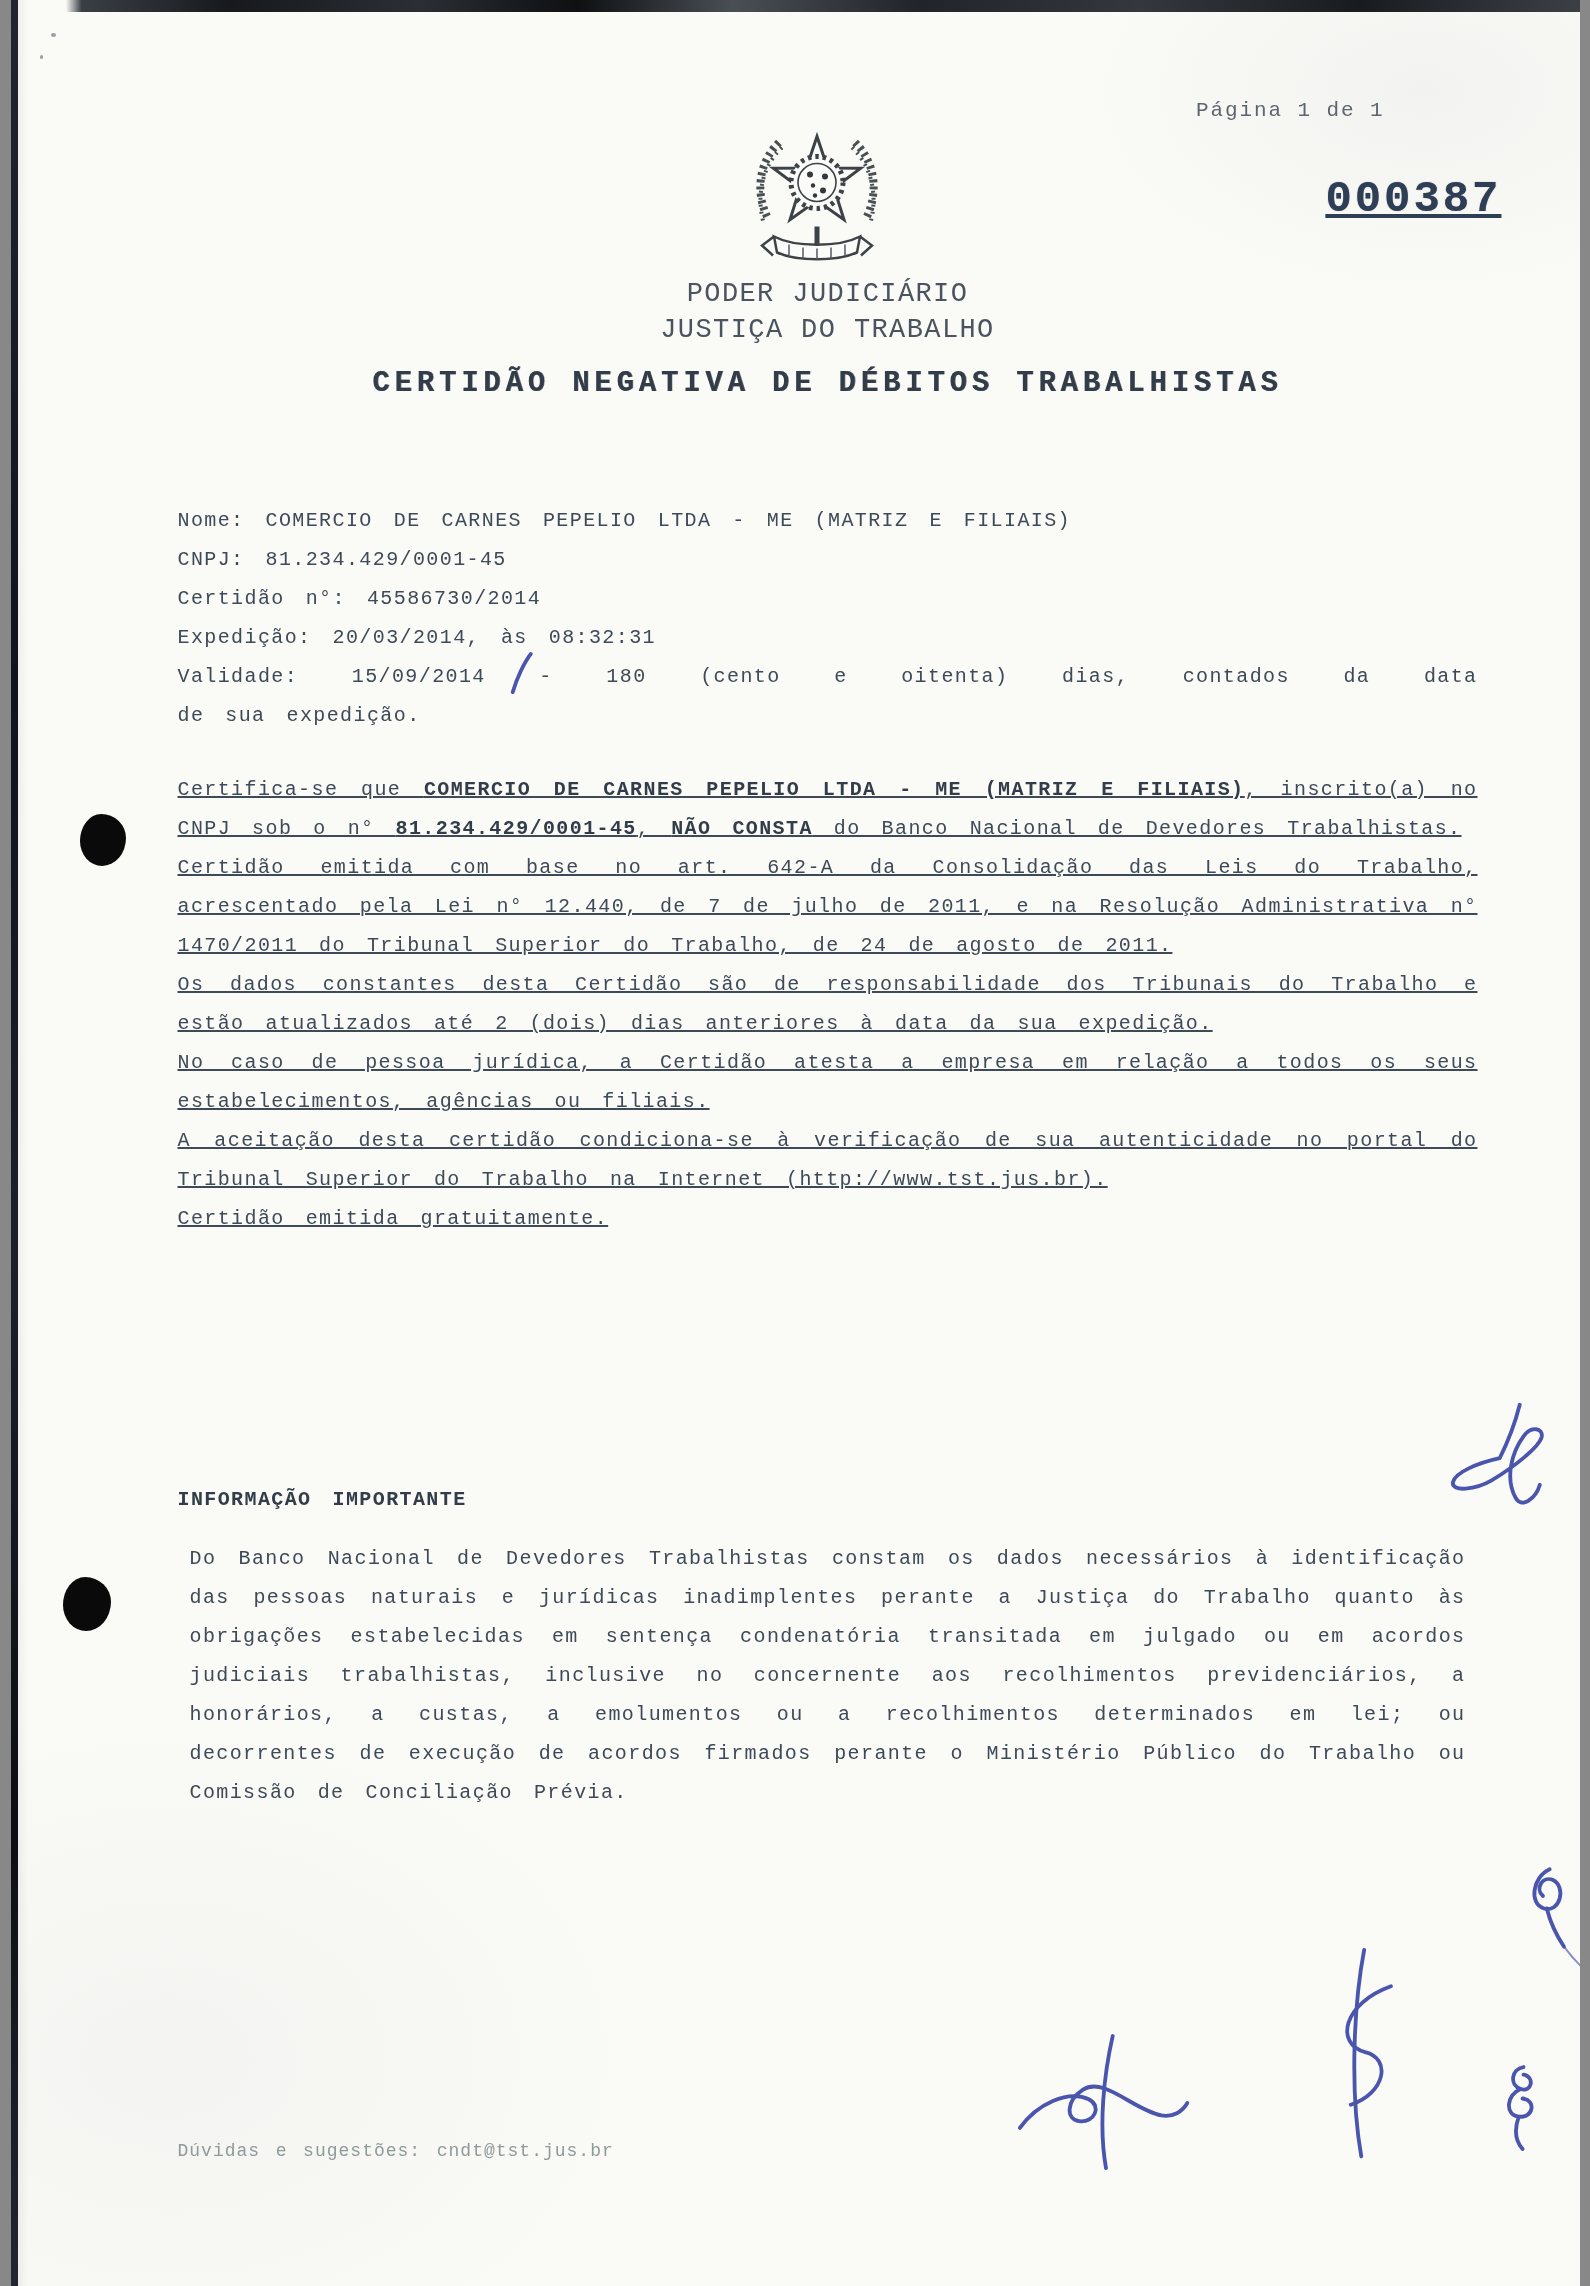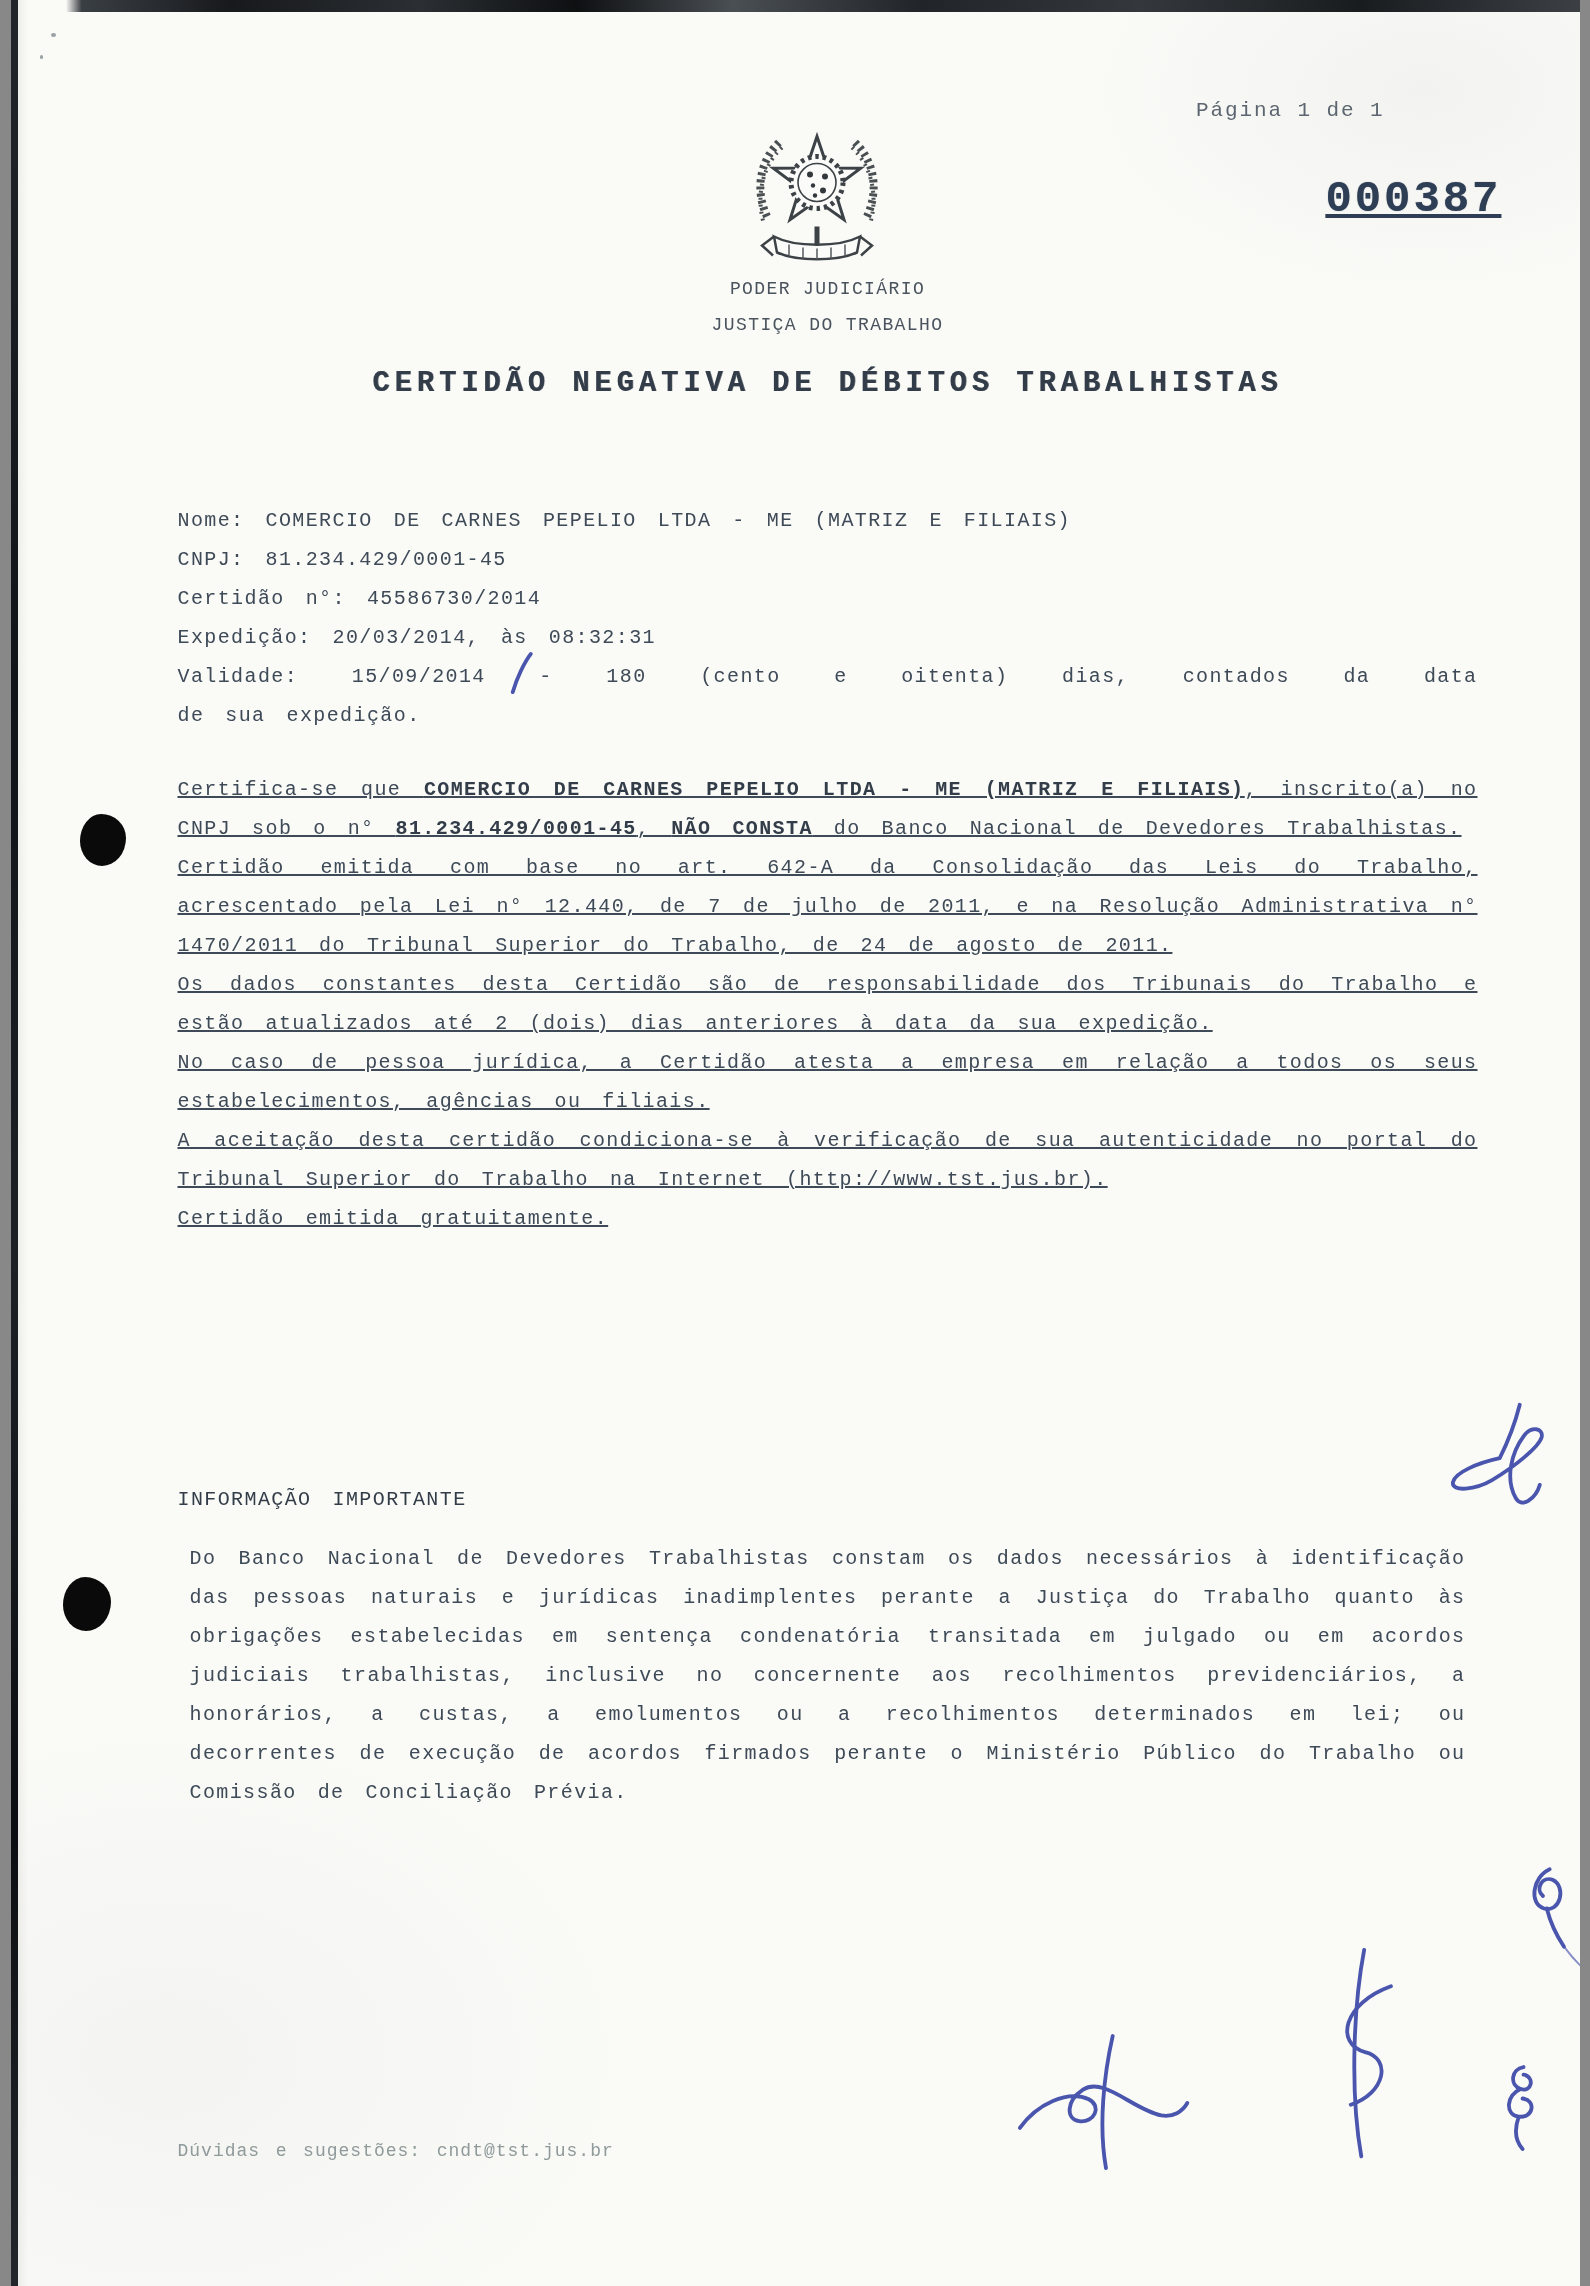--- a/index.html
+++ b/index.html
@@ -42,21 +42,21 @@
   .stamp-number {
     position:absolute; top:174px; left:1315px;
     font-size:44px; font-weight:bold; letter-spacing:2.9px;
     color:#2e3e55; text-shadow:0 0 1px rgba(46,62,85,.55);text-decoration:underline;
   }
 
   .arms { position:absolute; top:120px; left:736px; width:140px; height:161px; }
 
   .org-line {
     position:absolute; left:167px; width:1300px; text-align:center;
-    font-size:18px; letter-spacing:1.4px; color:#4b545e;
+    font-size:27px; letter-spacing:1.4px; color:#4b545e;
   }
   .org-line.l1 { top:279px; }
   .org-line.l2 { top:315px; }
 
   .doc-title {
     position:absolute; top:367px; left:167px; width:1300px; text-align:center;
     font-size:29px; font-weight:bold; letter-spacing:4.8px; color:#333d49;
     text-shadow:0.6px 0 0 rgba(51,61,73,.7);
   }
 
@@ -64,21 +64,21 @@
 
   .info-block { position:absolute; top:501px; left:167px; width:1300px; }
   .info-line { white-space:nowrap; }
   .info-line.fj { white-space:normal; text-align:justify; text-align-last:justify; }
 
   .body-block { position:absolute; top:770px; left:167px; width:1300px;text-decoration:underline; }
   .body-block p { margin:0; text-align:justify; }
   .b { font-weight:bold; color:#333d49; }
 
   .important-block { position:absolute; top:1480px; left:167px; width:1300px; }
-  .important-heading { font-weight:normal; color:#333d49; margin:0 0 20px 0; }
+  .important-heading { font-weight:bold; color:#333d49; margin:0 0 20px 0; }
   .important-block p.body { margin:12px; text-align:justify; }
 
   .footer-line {
     position:absolute; top:2141px; left:167px; width:1300px; text-align:left;
     font-size:18px; letter-spacing:1px; word-spacing:3.8px; color:#8f9a9b;
   }
 
   .pen { position:absolute; z-index:5; }
   .pen path { fill:none; stroke:#4a55ad; stroke-width:4; stroke-linecap:round; stroke-linejoin:round; }
   .pen path.thin { stroke-width:2; opacity:.65; }

